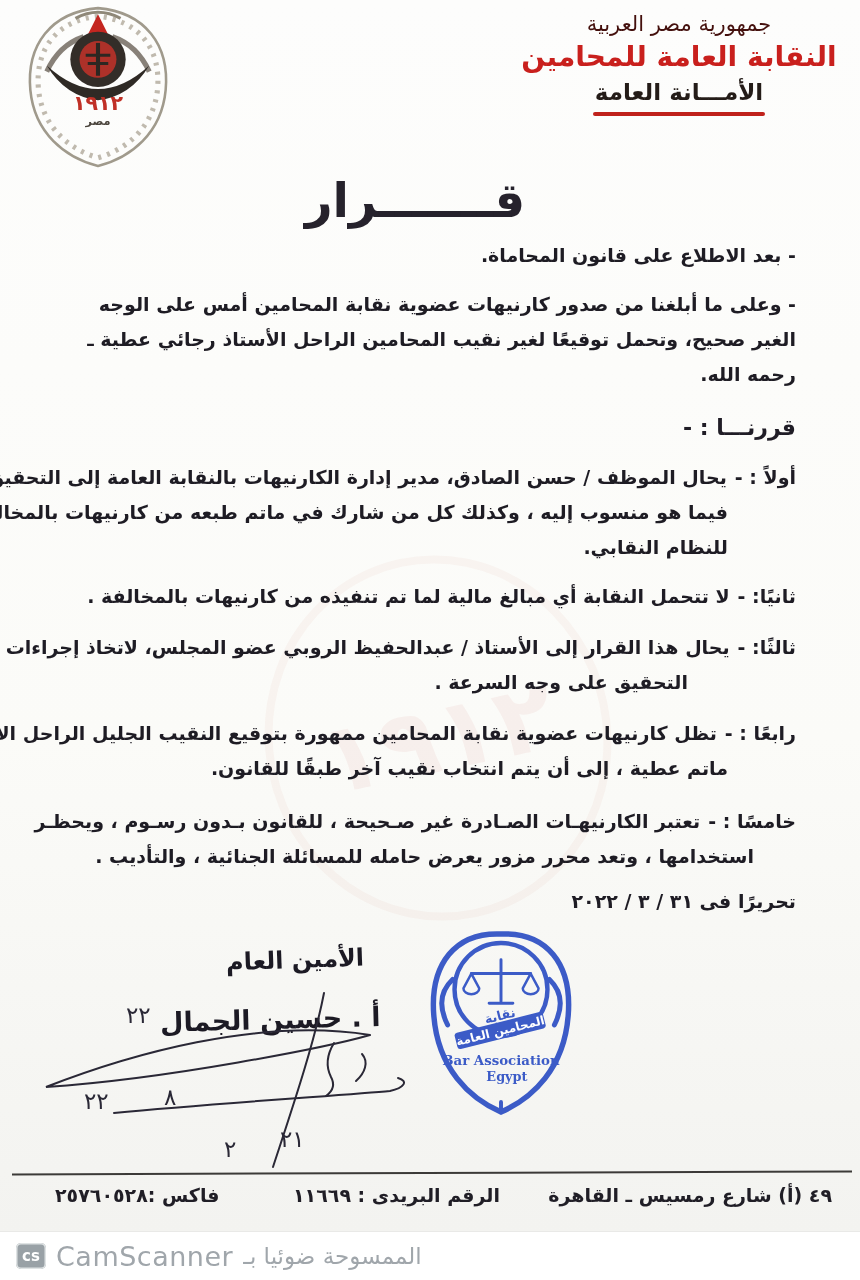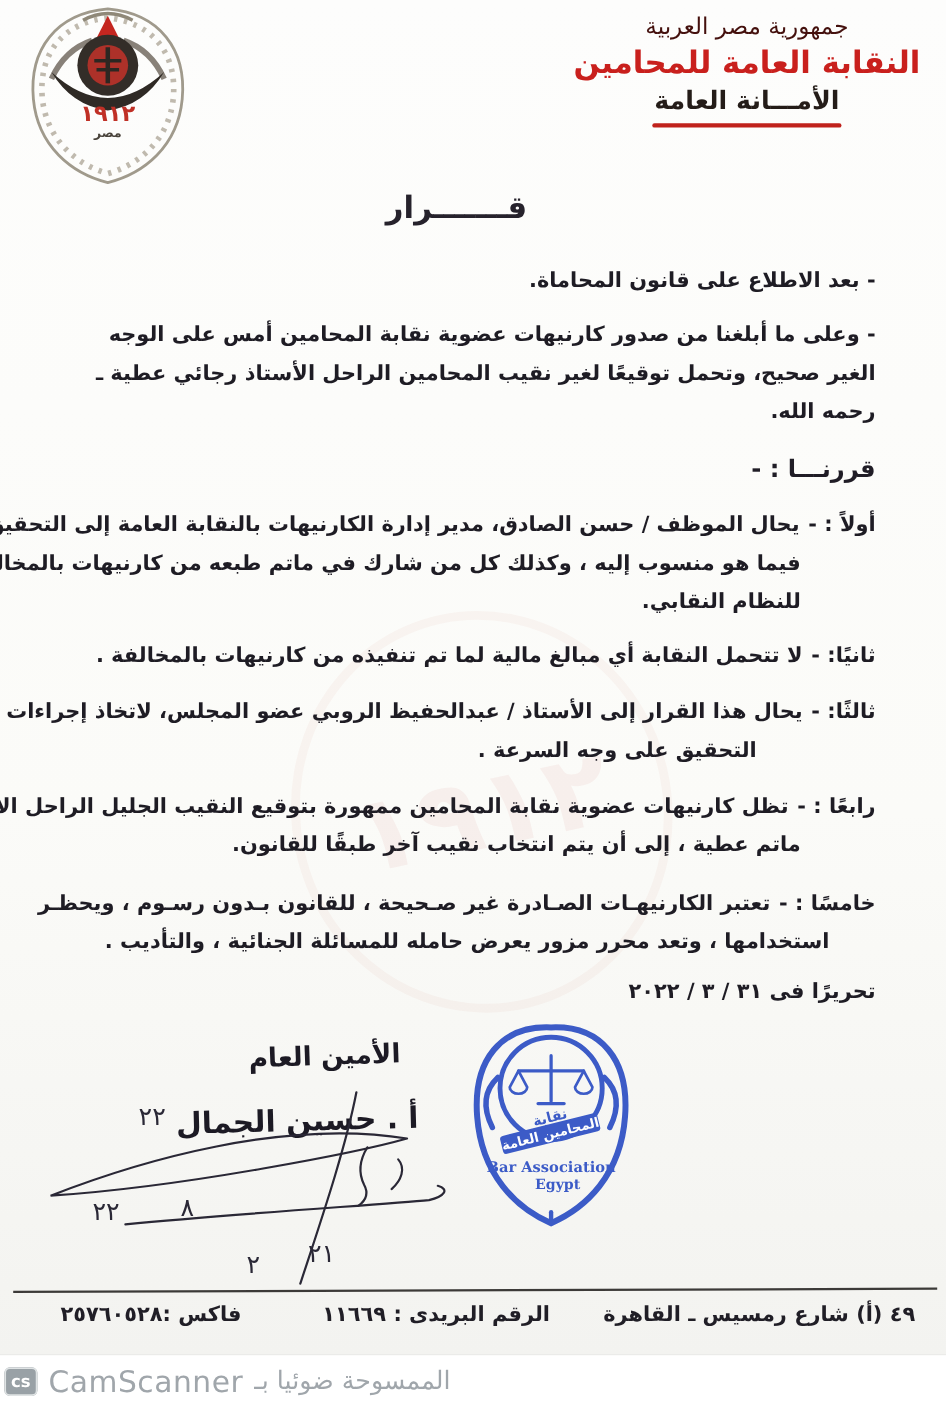--- a/index.html
+++ b/index.html
@@ -15,21 +15,21 @@
   
   .logo{position:absolute;left:16px;top:2px;width:164px;height:168px;}
   .gov-header{position:absolute;top:12px;right:16px;width:330px;text-align:center;direction:rtl;}
   .gov-line1{font-size:21px;font-weight:normal;color:#44100d;}
   .gov-line2{font-size:28px;font-weight:bold;color:#c9201d;margin-top:4px;}
   .gov-line3{font-size:23px;font-weight:bold;color:#241c18;margin-top:6px;}
   .gov-underline{width:172px;height:4px;background:#c0221c;margin:7px auto 0;border-radius:2px;}
   
   .doc-title{
     position:absolute;top:172px;left:0;right:30px;text-align:center;direction:rtl;
-    font-size:28px;font-weight:bold;color:#26222c;letter-spacing:1px;
+    font-size:48px;font-weight:bold;color:#26222c;letter-spacing:1px;
   }
   
   .body-flow{
     position:absolute;top:238px;right:64px;left:40px;
     direction:rtl;text-align:right;color:#1e1c24;font-weight:bold;font-size:19px;
   }
   .line{line-height:35px;white-space:nowrap;}
   .cont{padding-right:68px;}
   .cont-lg{padding-right:108px;}
   .cont-sm{padding-right:42px;}
@@ -67,21 +67,21 @@
   .stamp{position:absolute;top:928px;left:414px;width:174px;height:188px;opacity:0.93;}
   
   .footer-rule{position:absolute;top:1172px;left:12px;right:8px;height:2px;background:#3c3a38;transform:rotate(-0.2deg);}
   .footer{position:absolute;top:1184px;left:0;right:0;height:34px;direction:rtl;color:#201e26;font-weight:bold;font-size:19px;}
   .f-address{position:absolute;right:28px;top:0;white-space:nowrap;}
   .f-postal{position:absolute;right:360px;top:0;white-space:nowrap;}
   .f-fax{position:absolute;left:55px;top:0;white-space:nowrap;}
   
   .scan-bar{
     position:absolute;left:0;right:0;bottom:0;height:48px;background:#fff;
-    border-top:1px solid #e9e9e7;display:flex;align-items:center;gap:10px;padding-left:4px;
+    border-top:1px solid #e9e9e7;display:flex;align-items:center;gap:10px;padding-left:16px;
   }
   .cs-badge{
     width:30px;height:26px;background:#99a1a6;border-radius:5px;flex:0 0 auto;
     color:#fff;font-weight:bold;font-size:15px;display:flex;align-items:center;justify-content:center;
     box-shadow:inset 0 0 0 1.5px #dfe3e4;
   }
   .scan-brand{color:#a0a6ab;font-size:27px;letter-spacing:0.5px;}
   .scan-ar{color:#a0a6ab;font-size:23px;}
 </style>
 </head>

